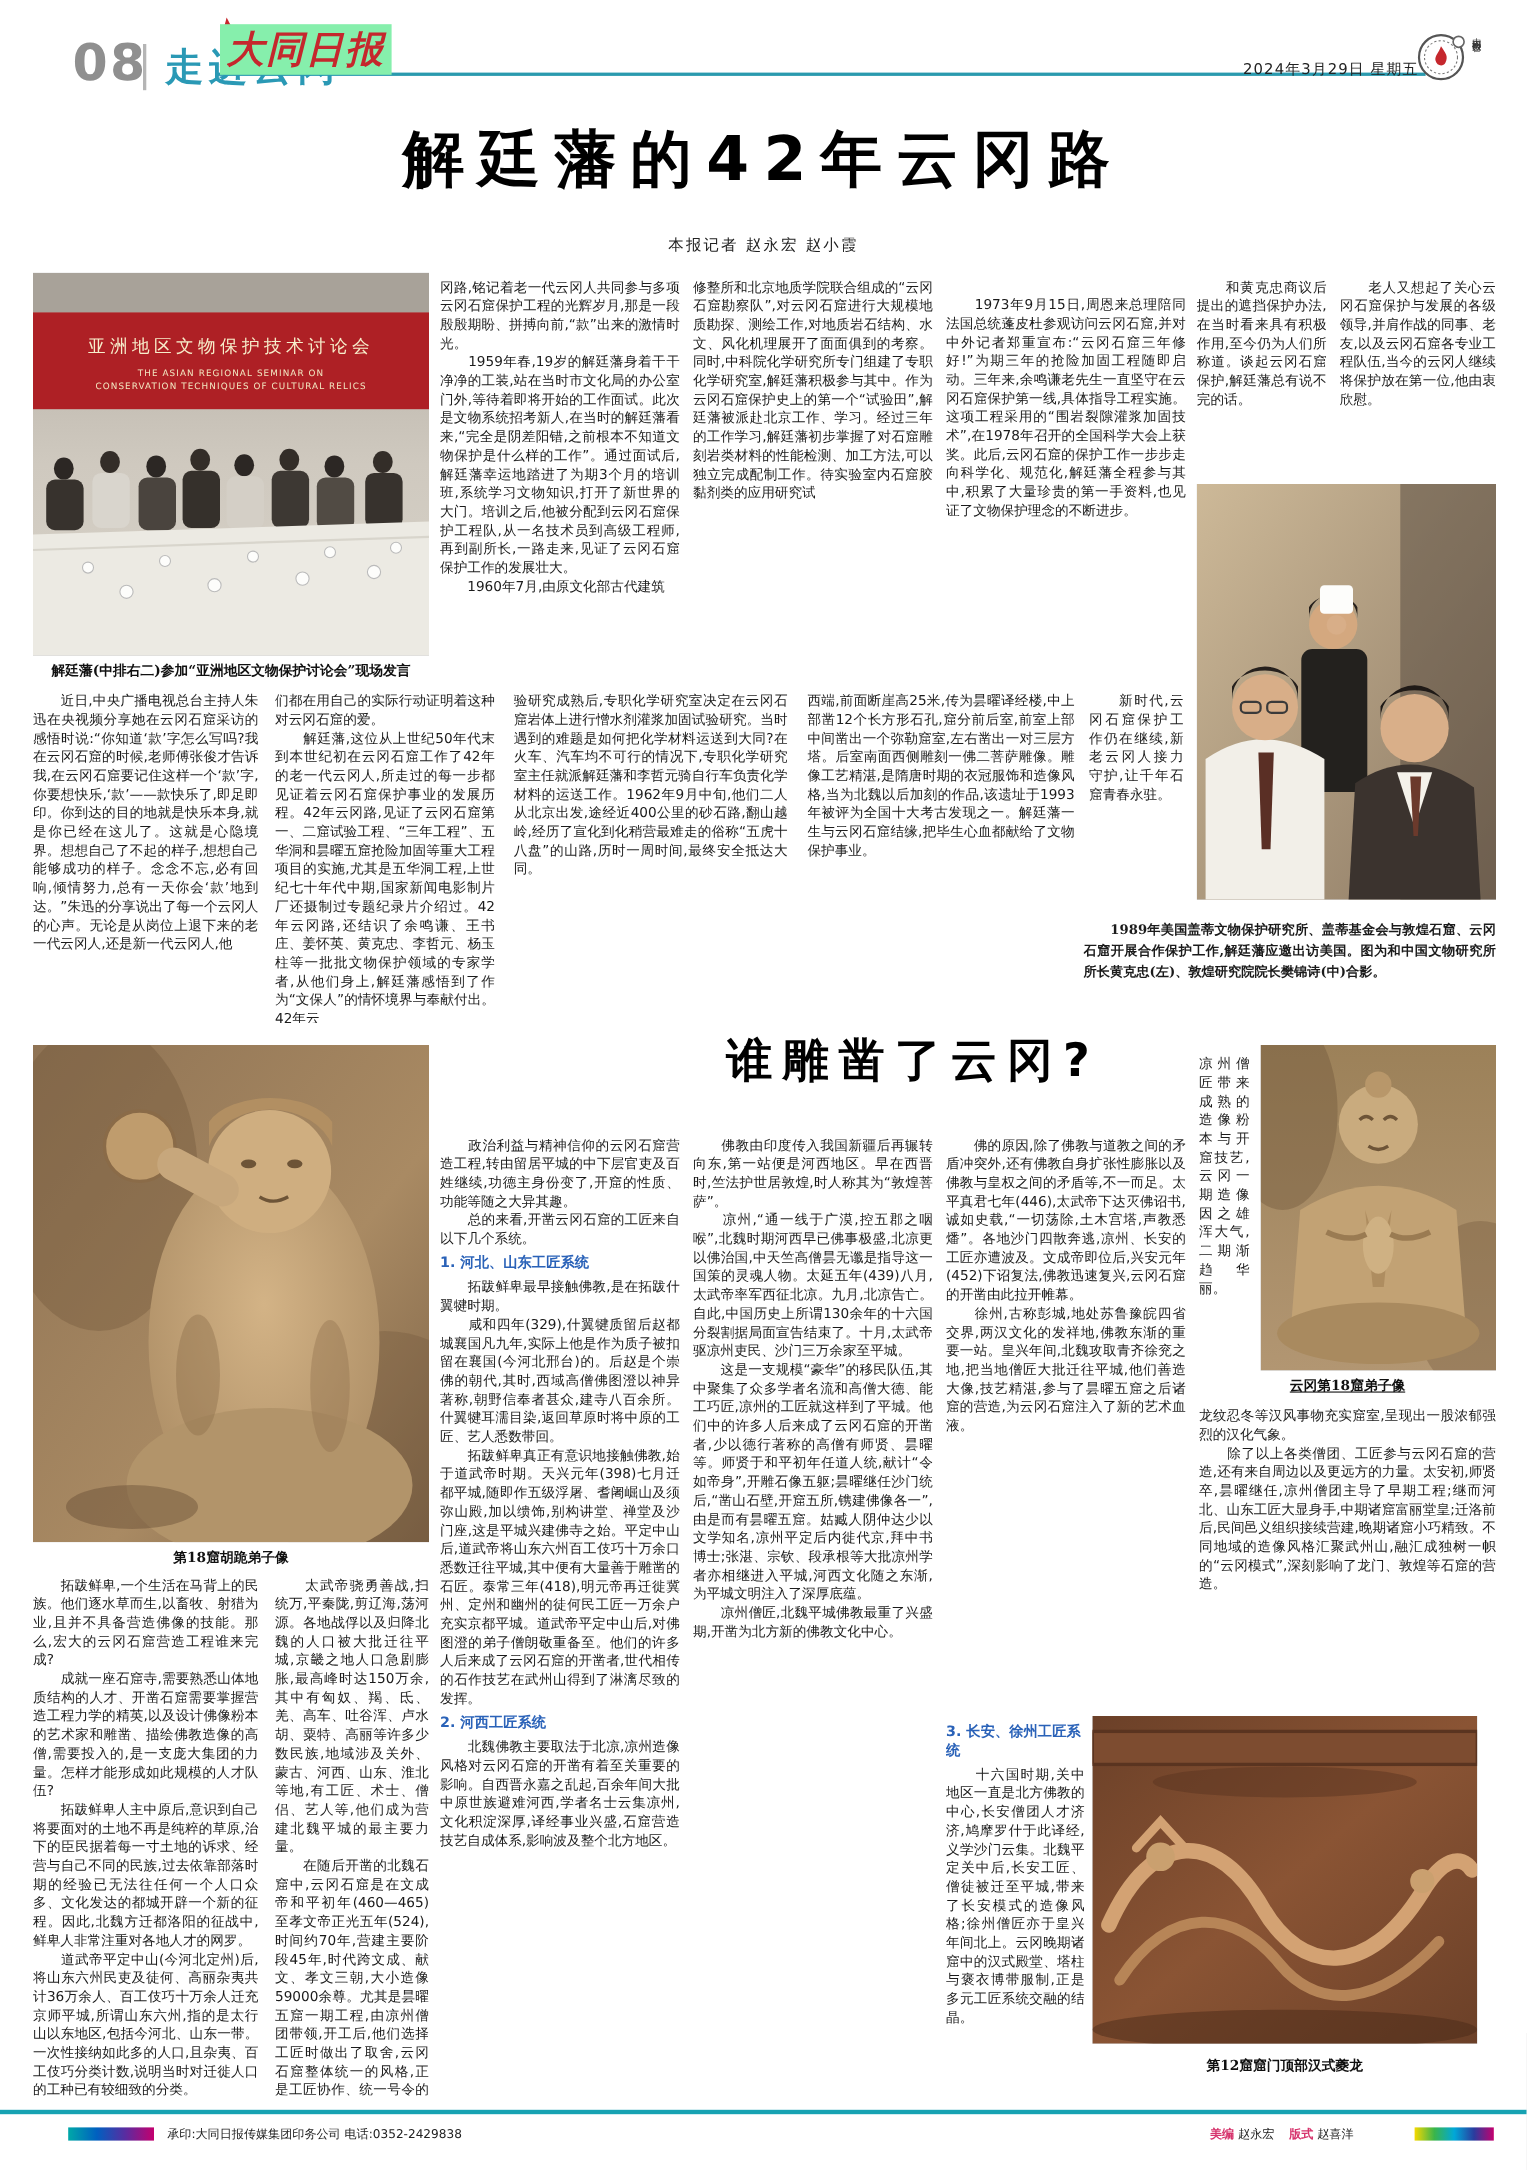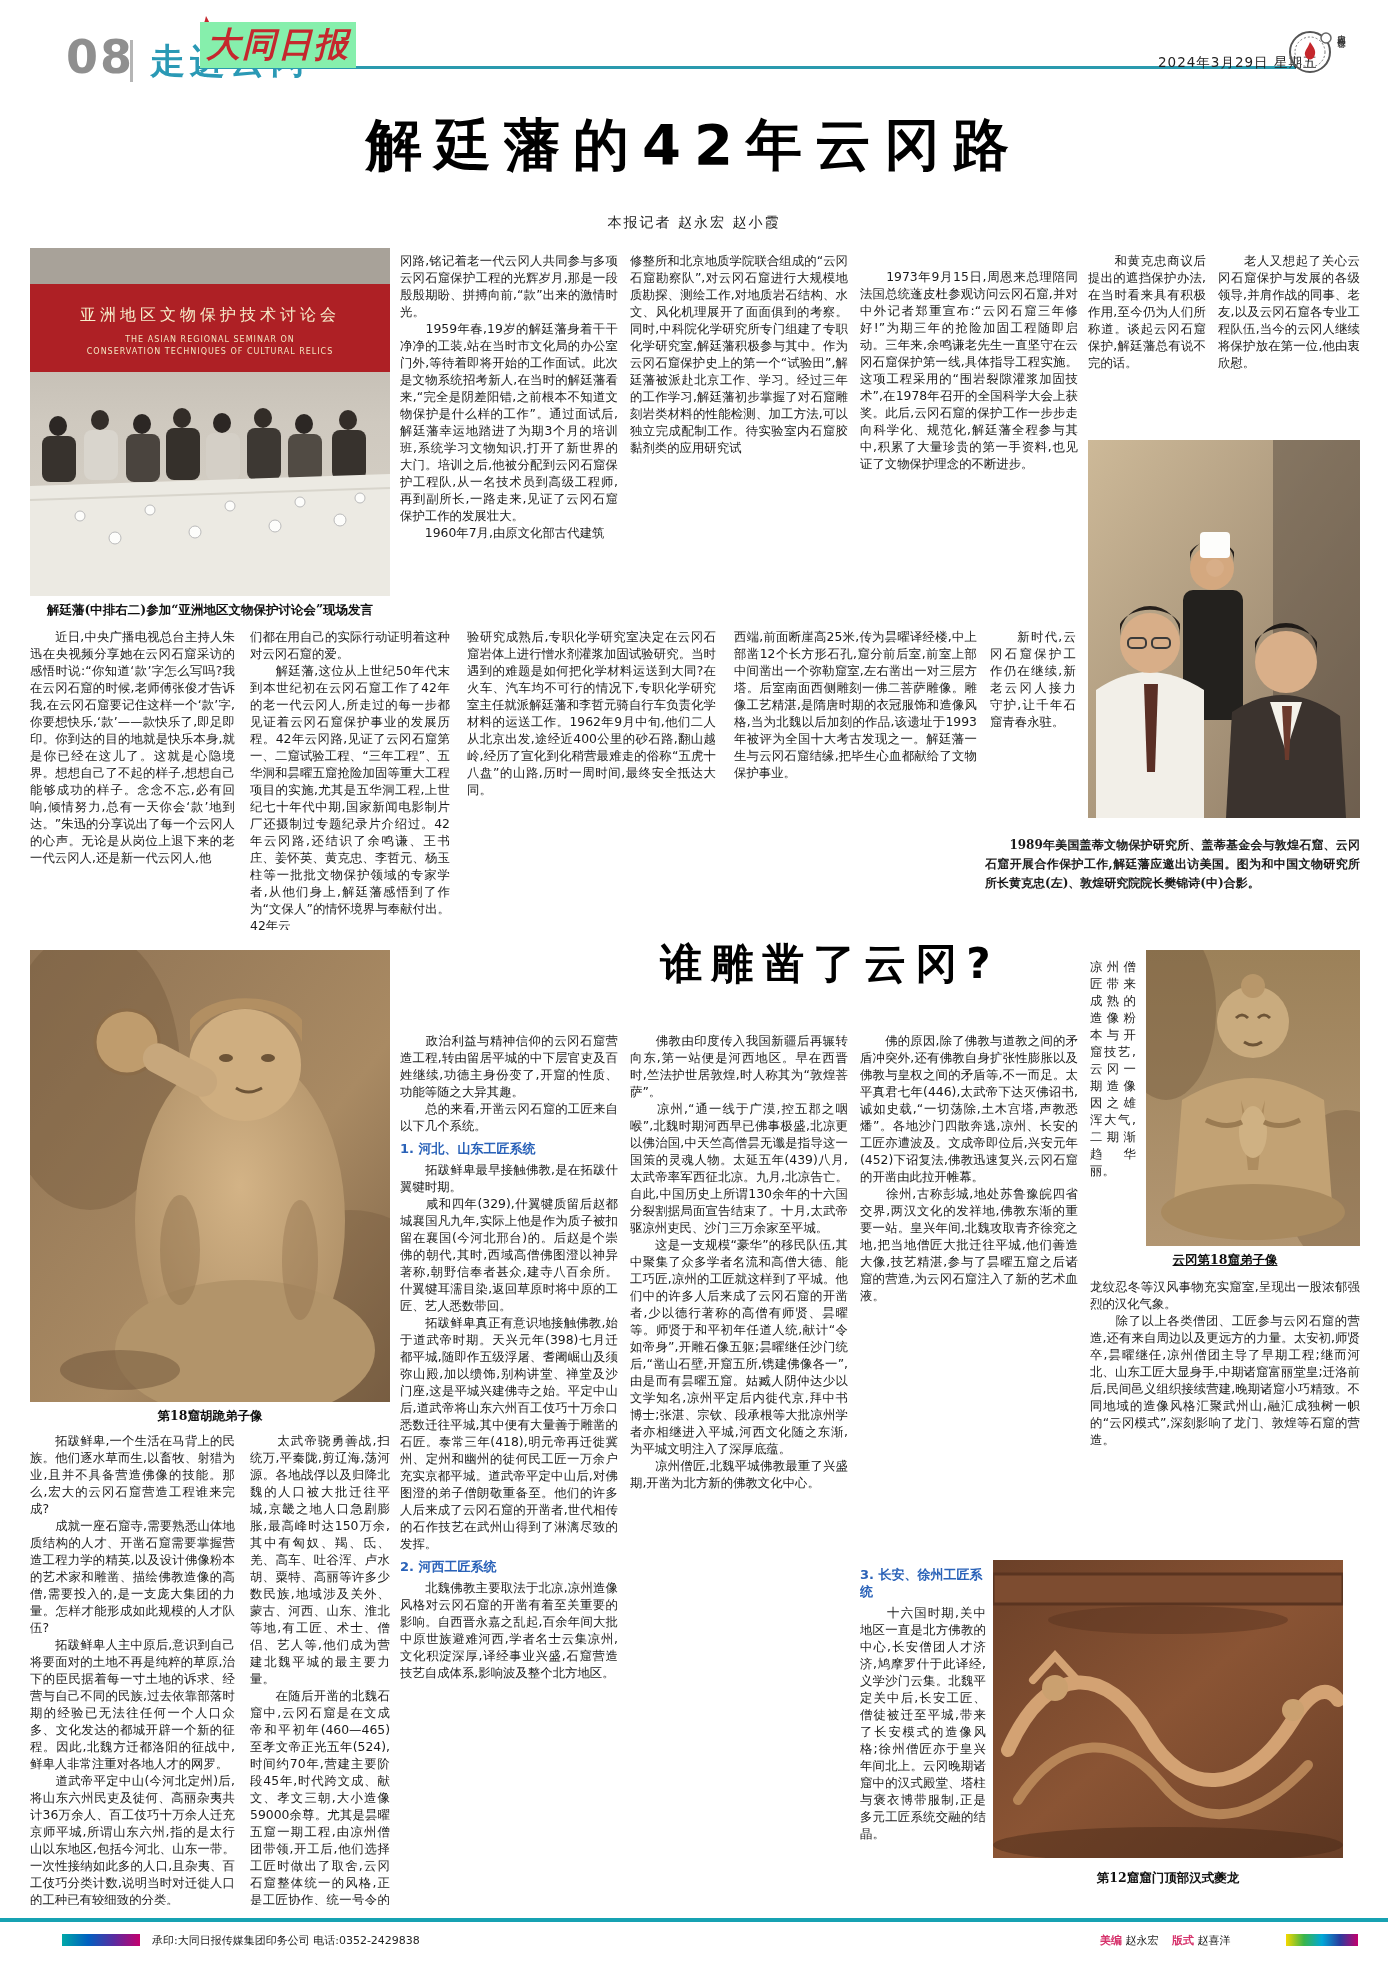--- a/index.html
+++ b/index.html
@@ -7,21 +7,21 @@
         font-family:"DejaVu Sans",sans-serif;overflow:hidden;}
   .abs{position:absolute;}
   
   .pagenum{left:66px;top:30px;font-size:46px;color:#8f8f8f;font-weight:bold;letter-spacing:2px;}
   .hdr-div{left:130px;top:40px;width:3px;height:42px;background:#b5b5b5;}
   .section{left:150px;top:38px;font-size:35px;color:#2a99b5;font-weight:bold;letter-spacing:5px;}
   .teal-line{left:196px;top:66px;width:1100px;height:3px;background:#2a9aae;}
   .masthead{left:200px;top:22px;color:#c5272d;font-size:34px;font-weight:bold;font-style:italic;
             font-family:"DejaVu Serif",serif;letter-spacing:2px;background:#86efac;padding:0 6px;}
   .flame{left:196px;top:14px;}
-  .hdr-date{left:1130px;top:54px;font-size:13.5px;color:#222;letter-spacing:1px;margin-left:28px;}
+  .hdr-date{left:1130px;top:54px;font-size:13.5px;color:#222;letter-spacing:1px;}
   .seal{left:1288px;top:28px;}
   .seal-text{left:1336px;top:28px;writing-mode:vertical-rl;font-size:8.5px;color:#333;letter-spacing:1px;height:52px;}
   
   .title1{left:0;top:108px;width:1388px;text-align:center;font-size:56px;font-weight:bold;color:#000;letter-spacing:13px;}
   .byline1{left:0;top:214px;width:1388px;text-align:center;font-size:14px;color:#222;letter-spacing:2px;}
   .title2{left:400px;top:936px;width:860px;text-align:center;font-size:42px;font-weight:bold;color:#000;letter-spacing:9px;}
   .byline2{left:400px;top:1004px;width:860px;text-align:right;font-size:13px;color:#222;letter-spacing:2px;}
   
   .col{font-size:12.4px;line-height:17px;text-align:justify;color:#1b1b1b;overflow:hidden;white-space:pre-line;}
   .colp{font-size:12.4px;line-height:17px;text-align:justify;color:#1b1b1b;white-space:pre-line;margin:0;}

